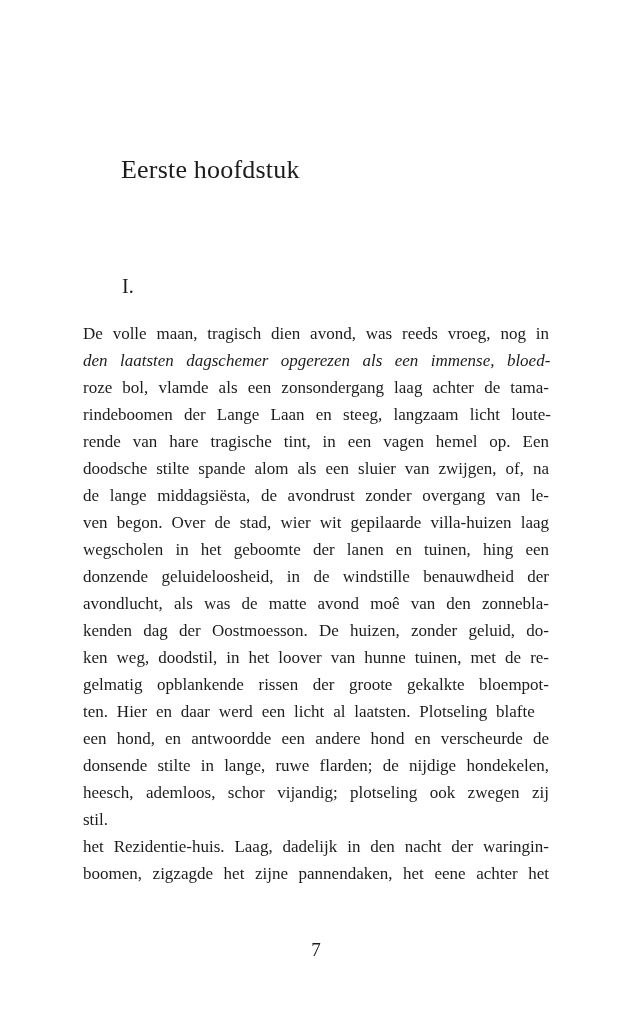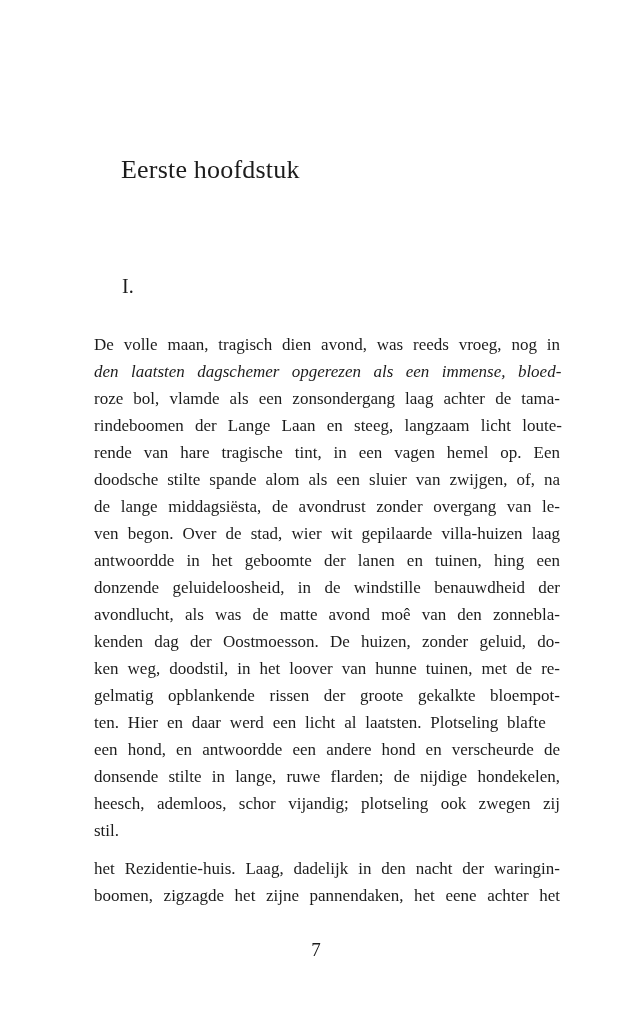--- a/index.html
+++ b/index.html
@@ -34,21 +34,21 @@
     line-height: 27px;
   }
   .body-text {
     position: absolute;
     left: 83px;
     top: 320px;
     width: 466px;
     font-size: 17px;
   }
   .paragraph {
-    margin: 11px;
+    margin: 0;
   }
   .text-line {
     width: 466px;
     height: 27px;
     line-height: 27px;
     white-space: nowrap;
     box-sizing: border-box;
   }
   .text-line.indent {
     padding-left: 39px;
@@ -72,21 +72,21 @@
   <div class="body-text" id="body-text">
       <div class="paragraph">
         <div class="text-line"><span style="word-spacing: 5.575px;">De volle maan, tragisch dien avond, was reeds vroeg, nog in</span></div>
         <div class="text-line"><span style="word-spacing: 8.17411px; font-style: italic;">den laatsten dagschemer opgerezen als een immense, bloed-</span></div>
         <div class="text-line"><span style="word-spacing: 5.86979px;">roze bol, vlamde als een zonsondergang laag achter de tama-</span></div>
         <div class="text-line"><span style="word-spacing: 6.97656px;">rindeboomen der Lange Laan en steeg, langzaam licht loute-</span></div>
         <div class="text-line"><span style="word-spacing: 7.70469px;">rende van hare tragische tint, in een vagen hemel op. Een</span></div>
         <div class="text-line"><span style="word-spacing: 4.77187px;">doodsche stilte spande alom als een sluier van zwijgen, of, na</span></div>
         <div class="text-line"><span style="word-spacing: 6.41992px;">de lange middagsiësta, de avondrust zonder overgang van le-</span></div>
         <div class="text-line"><span style="word-spacing: 4.83507px;">ven begon. Over de stad, wier wit gepilaarde villa-huizen laag</span></div>
-        <div class="text-line"><span style="word-spacing: 7.92708px;">antwoordde in het geboomte der lanen en tuinen, hing een</span></div>
+        <div class="text-line"><span style="word-spacing: 7.92708px;">wegscholen in het geboomte der lanen en tuinen, hing een</span></div>
         <div class="text-line"><span style="word-spacing: 9.13281px;">donzende geluideloosheid, in de windstille benauwdheid der</span></div>
         <div class="text-line"><span style="word-spacing: 6.87847px;">avondlucht, als was de matte avond moê van den zonnebla-</span></div>
         <div class="text-line"><span style="word-spacing: 6.96875px;">kenden dag der Oostmoesson. De huizen, zonder geluid, do-</span></div>
         <div class="text-line"><span style="word-spacing: 4.76705px;">ken weg, doodstil, in het loover van hunne tuinen, met de re-</span></div>
         <div class="text-line"><span style="word-spacing: 10.3151px;">gelmatig opblankende rissen der groote gekalkte bloempot-</span></div>
         <div class="text-line"><span style="word-spacing: 4.58437px;">ten. Hier en daar werd een licht al laatsten. Plotseling blafte</span></div>
         <div class="text-line"><span style="word-spacing: 5.83333px;">een hond, en antwoordde een andere hond en verscheurde de</span></div>
         <div class="text-line"><span style="word-spacing: 5.9668px;">donsende stilte in lange, ruwe flarden; de nijdige hondekelen,</span></div>
         <div class="text-line"><span style="word-spacing: 8.23214px;">heesch, ademloos, schor vijandig; plotseling ook zwegen zij</span></div>
         <div class="text-line"><span>stil.</span></div>

